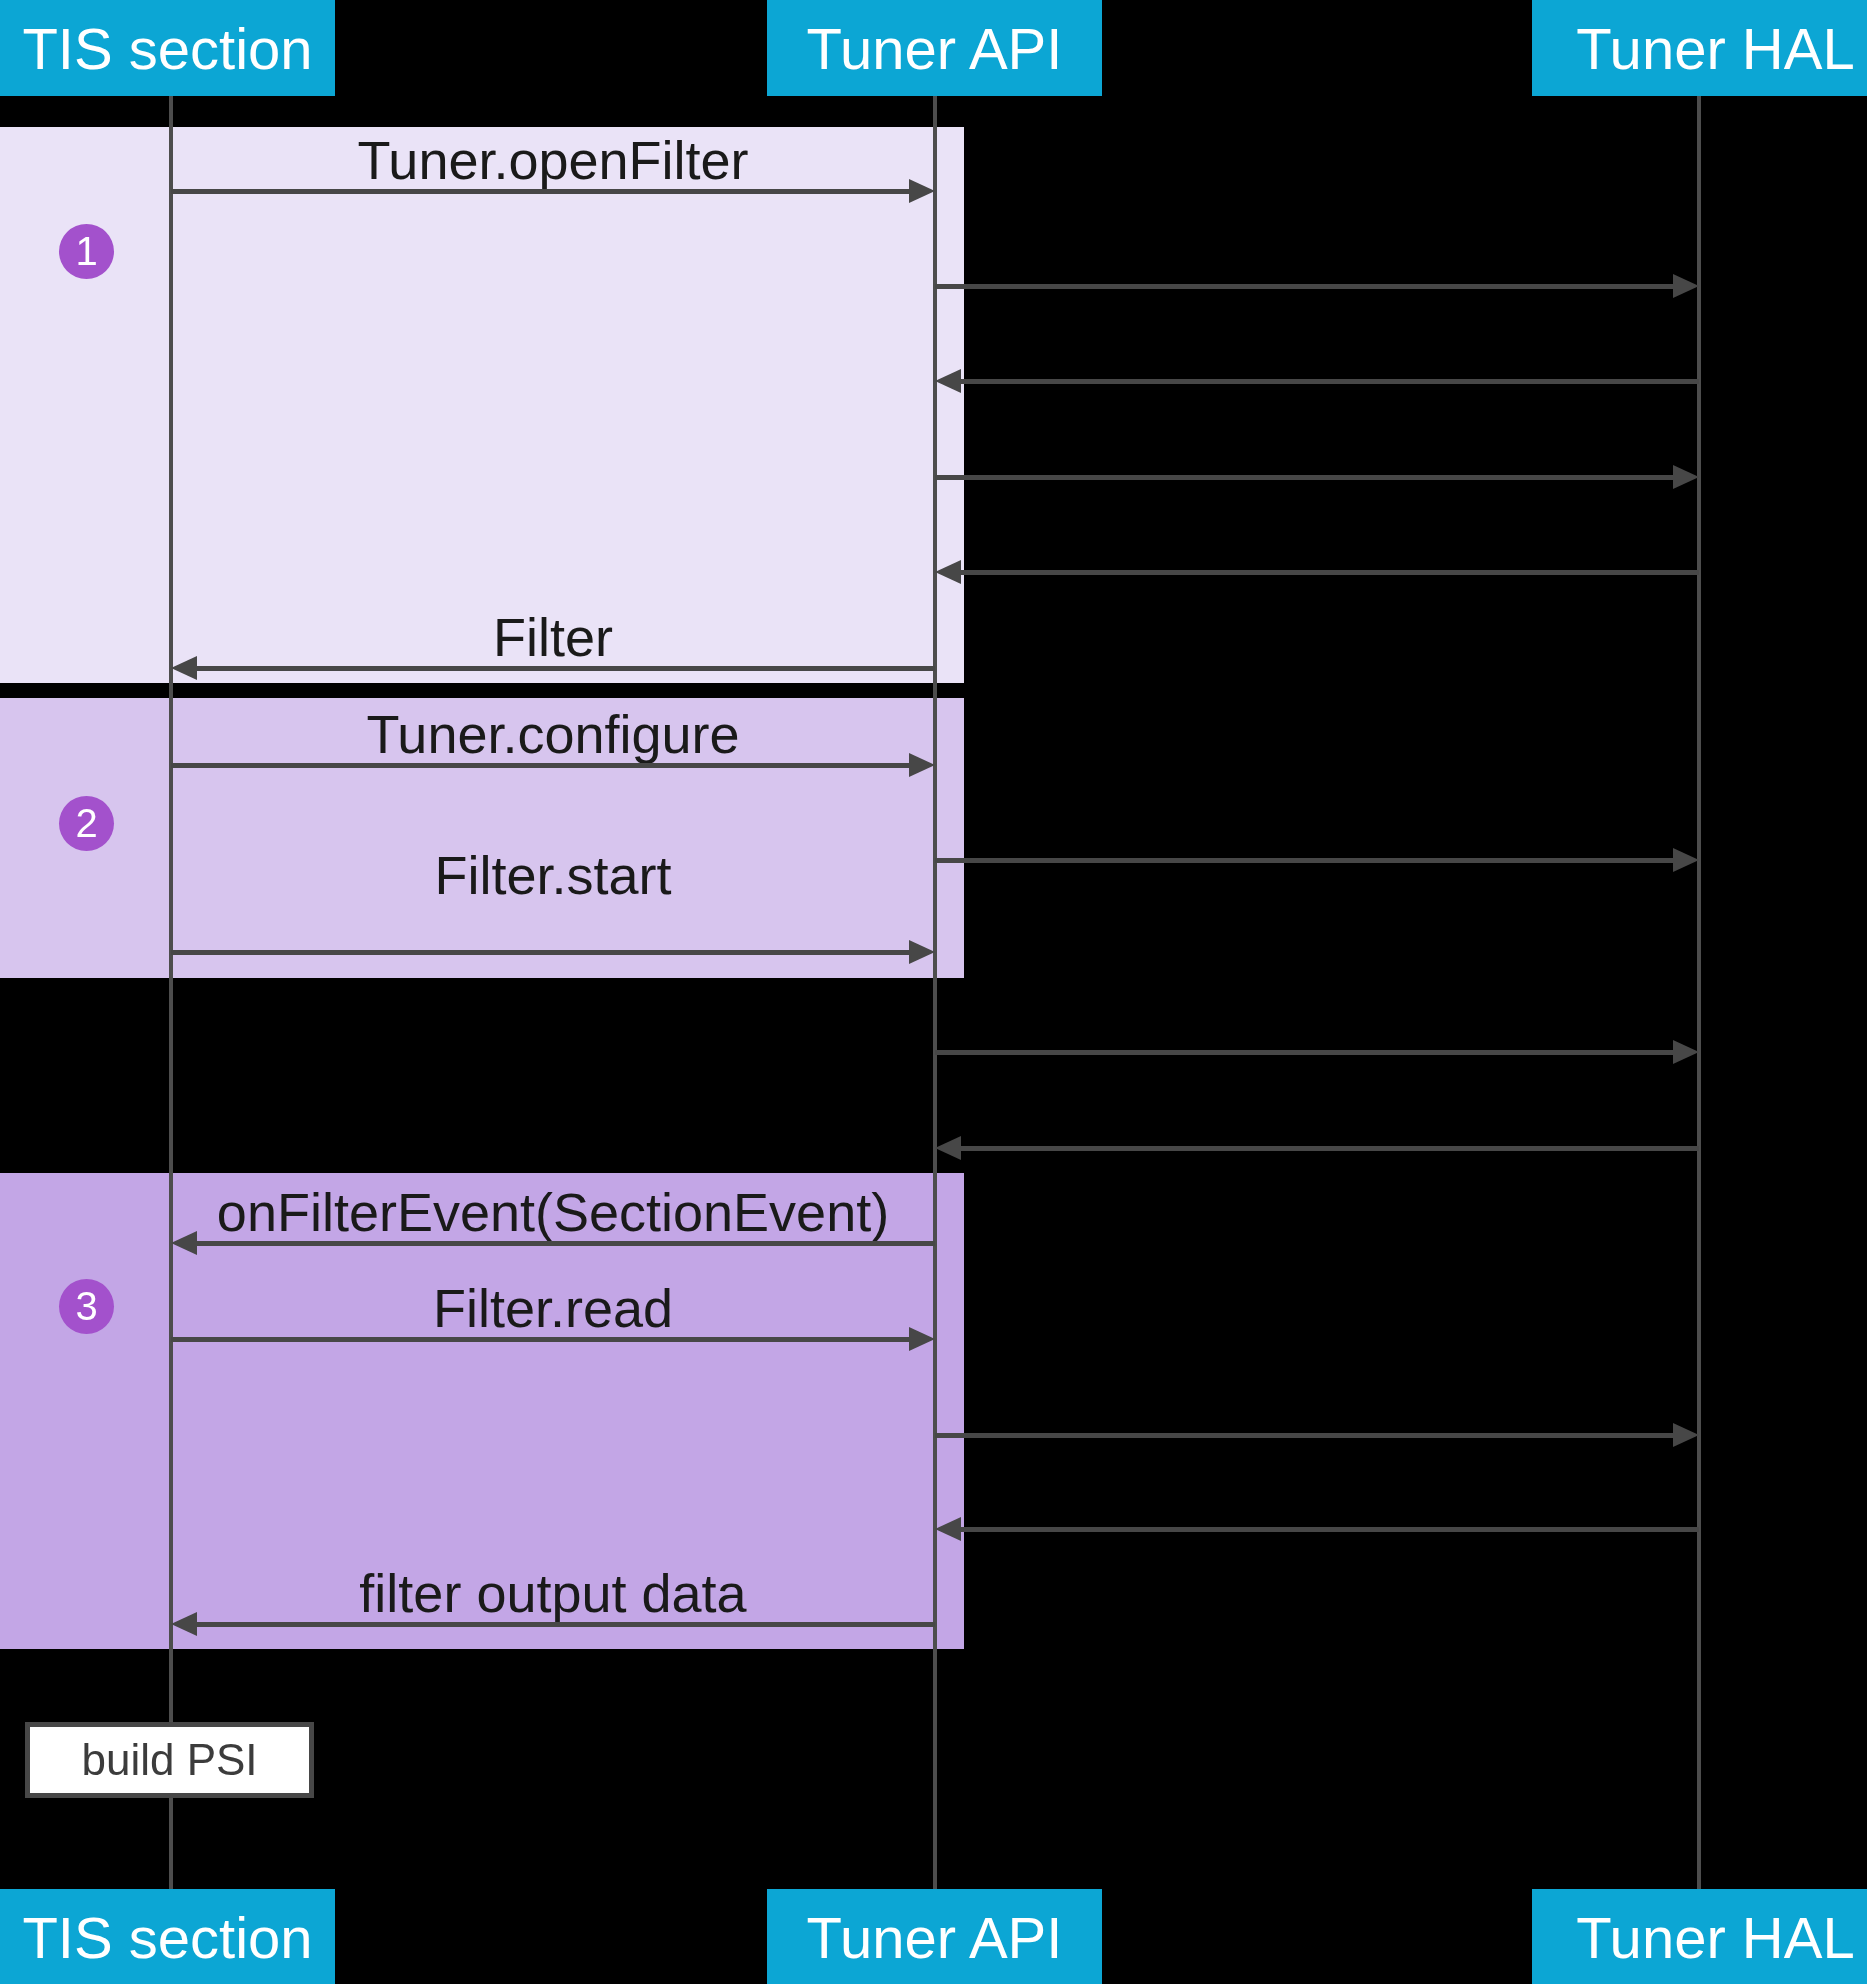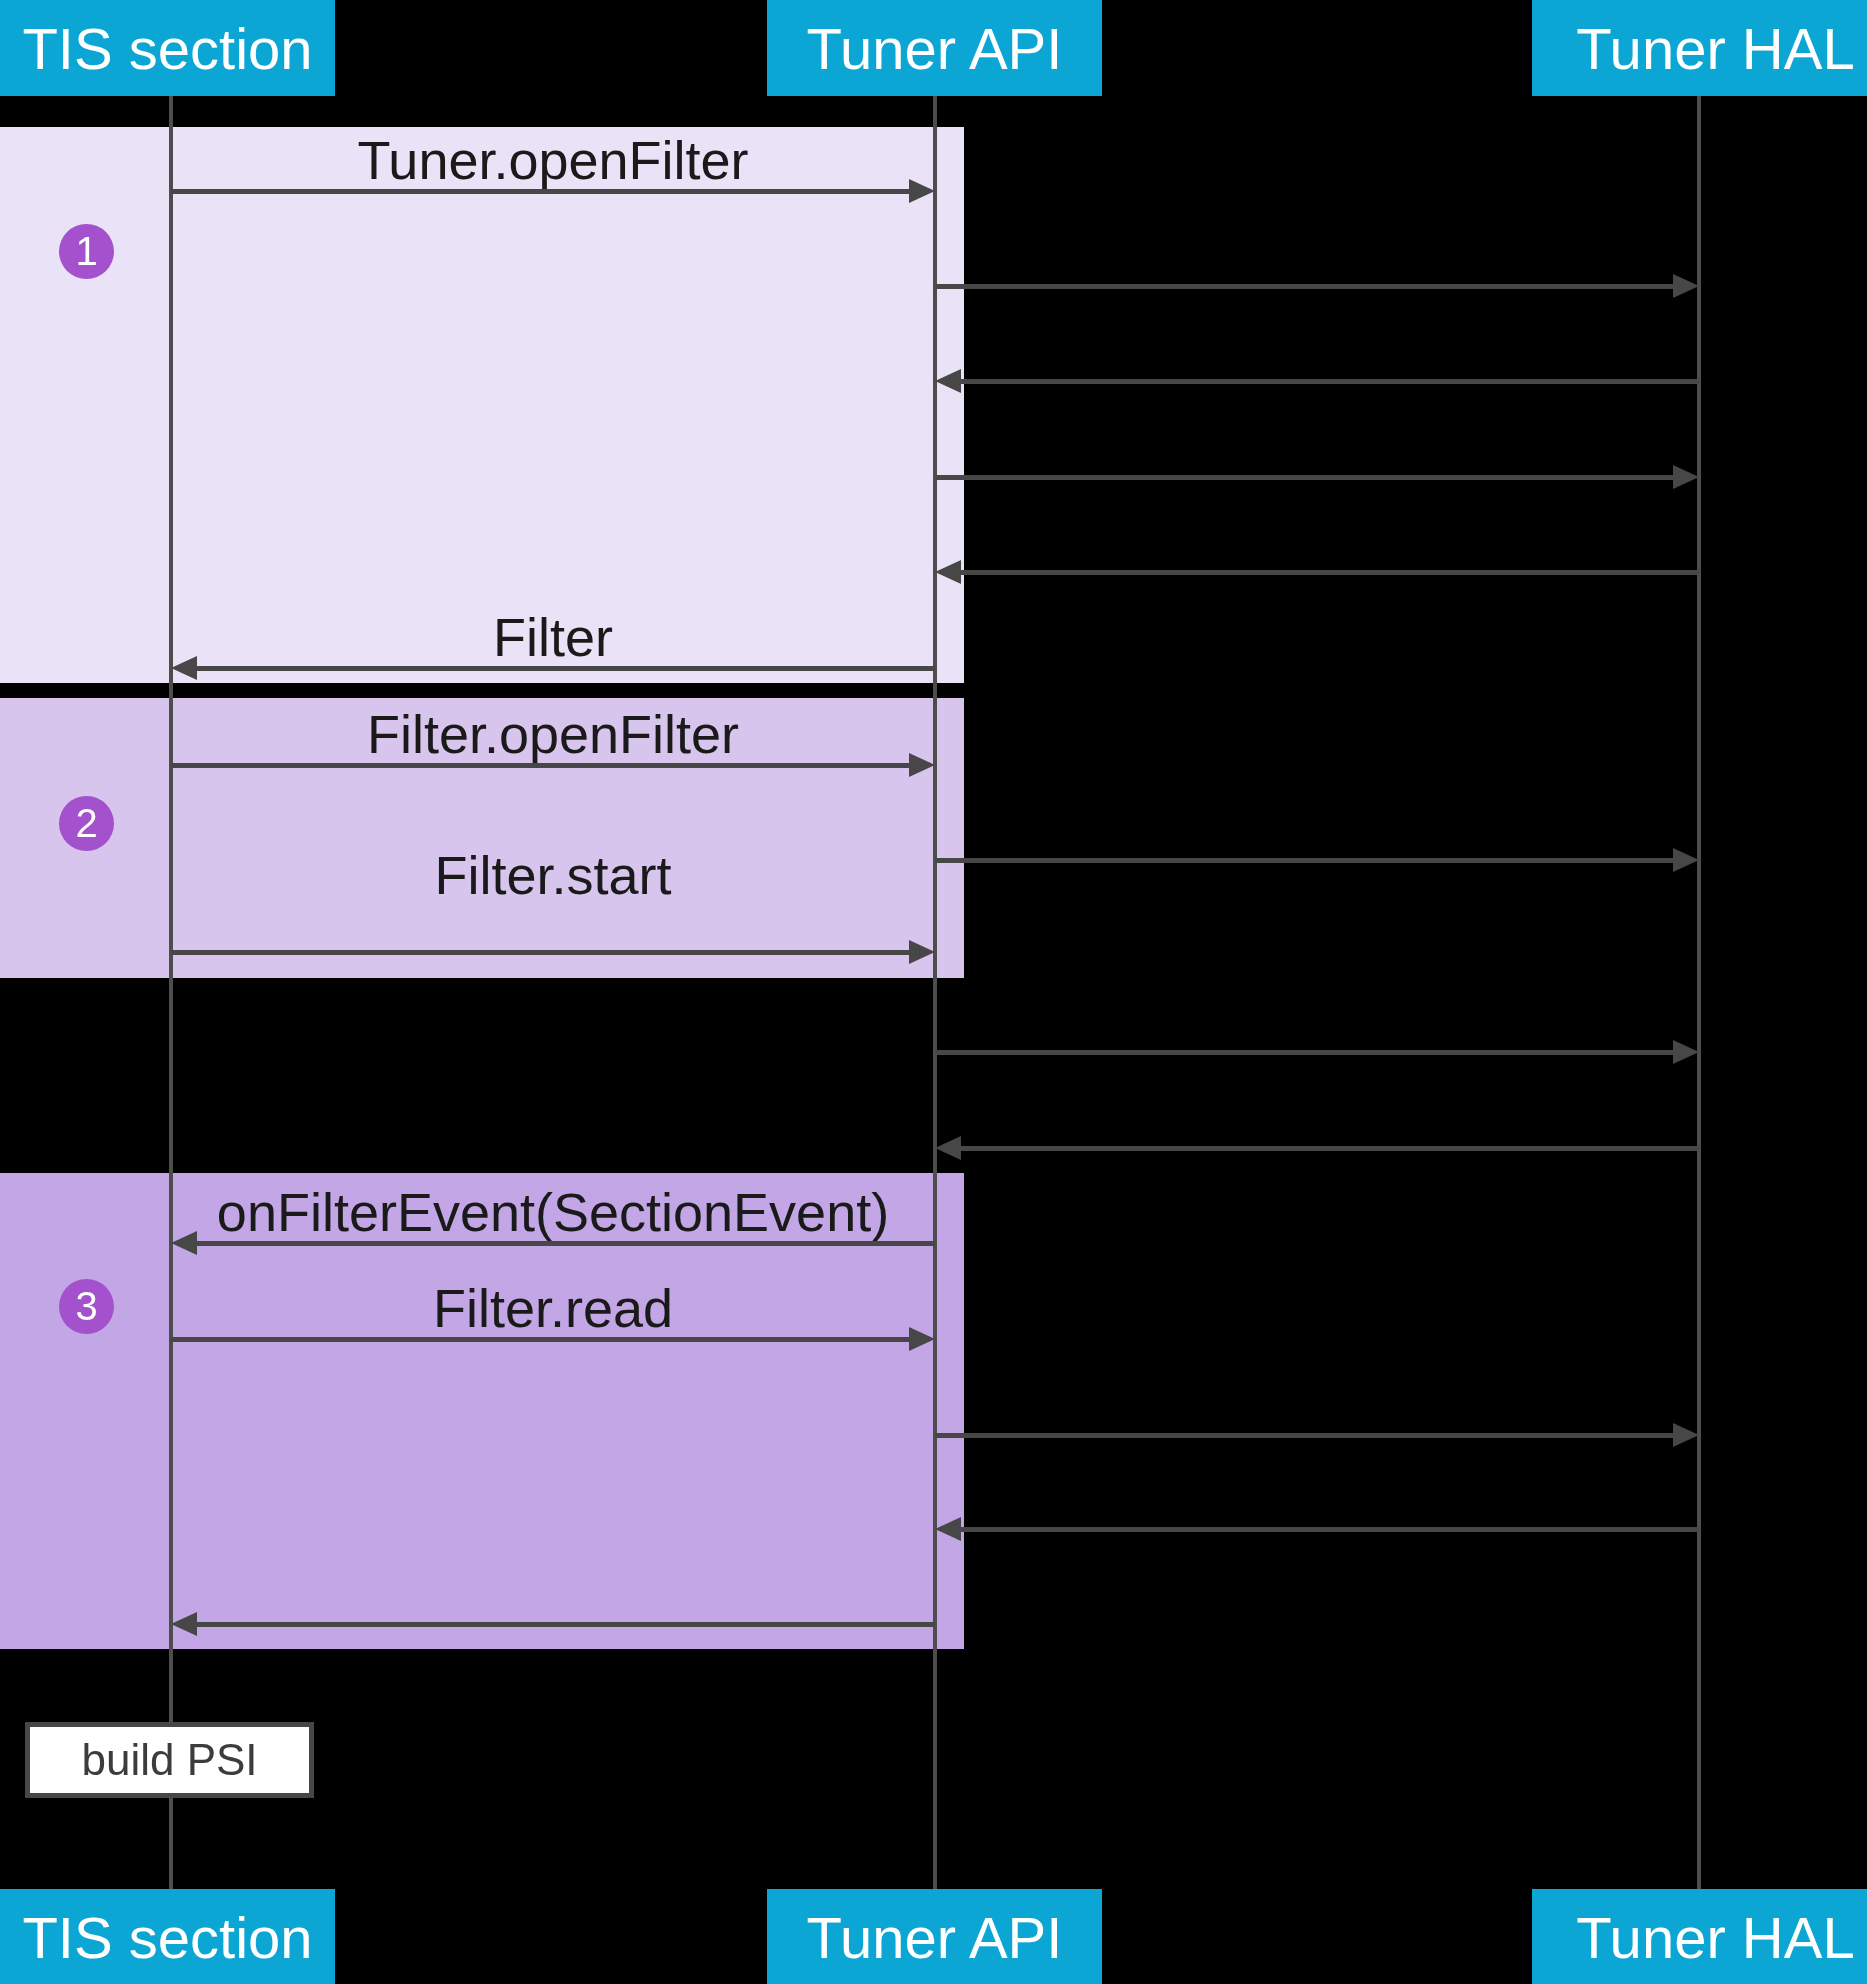--- a/index.html
+++ b/index.html
@@ -134,24 +134,25 @@
   <div class="lifeline ll-tis"></div>
   <div class="lifeline ll-api"></div>
   <div class="lifeline ll-hal"></div>
 
   <div class="badge badge-1">1</div>
   <div class="badge badge-2">2</div>
   <div class="badge badge-3">3</div>
 
   <div class="msg-label" id="l-open">Tuner.openFilter</div>
   <div class="msg-label" id="l-ret">Filter</div>
-  <div class="msg-label" id="l-conf">Filter.openFilter</div>
+  <div class="msg-label" id="l-conf">Tuner.configure</div>
   <div class="msg-label" id="l-start">Filter.start</div>
   <div class="msg-label" id="l-event">onFilterEvent(SectionEvent)</div>
   <div class="msg-label" id="l-read">Filter.read</div>
+  <div class="msg-label" id="l-out">filter output data</div>
 
   <div class="arrow right sp-ta" id="a-open"></div>
   <div class="arrow right sp-ah" id="a-h1"></div>
   <div class="arrow left  sp-ah" id="a-h2"></div>
   <div class="arrow right sp-ah" id="a-h3"></div>
   <div class="arrow left  sp-ah" id="a-h4"></div>
   <div class="arrow left  sp-ta" id="a-ret"></div>
   <div class="arrow right sp-ta" id="a-conf"></div>
   <div class="arrow right sp-ah" id="a-h5"></div>
   <div class="arrow right sp-ta" id="a-start"></div>

